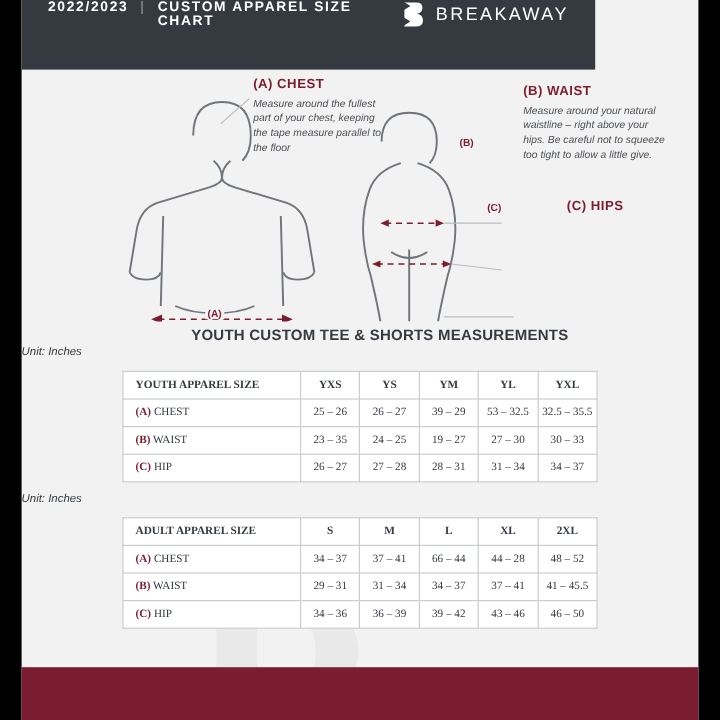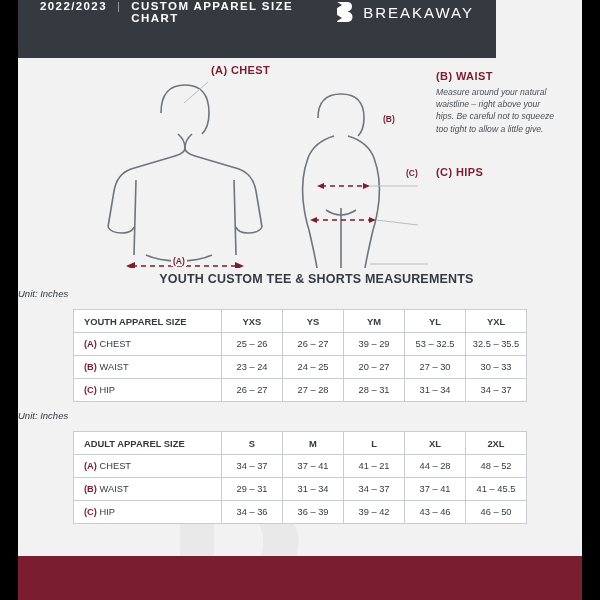--- a/index.html
+++ b/index.html
@@ -106,21 +106,21 @@
     margin-bottom: 4px;
   }
   .callout .ctext {
     color: #4c5055;
     font-size: 8.6px;
     line-height: 1.42;
     font-style: italic;
   }
   .co-chest { left: 193px; top: 6px; width: 108px; }
   .co-waist { left: 418px; top: 12px; width: 120px; }
-  .co-hips  { left: 418px; top: 108px; width: 120px; }
+  .co-hips  { left: 418px; top: 108px; width: 120px; text-align: center; }
 
   .marker {
     position: absolute;
     color: #7b1d30;
     font-size: 8.5px;
     font-weight: bold;
     background: #f2f2f2;
     padding: 0 2px;
   }
 
@@ -135,24 +135,25 @@
   }
   .sec-sub {
     color: #343a40;
     font-size: 9.5px;
     font-style: italic;
     margin-top: 2px;
   }
 
   table.size {
     border-collapse: collapse;
-    width: 454px;
+    width: 396px;
     margin: 10px auto 0 auto;
     background: #ffffff;
     table-layout: fixed;
+    font-family: Liberation Serif, serif;
   }
   table.size th, table.size td {
     border: 1px solid #c9ccd0;
     height: 22px;
     font-size: 9.3px;
     color: #343a40;
     text-align: center;
     padding: 0 2px;
   }
   table.size th.rowhead, table.size td.rowhead {
@@ -237,20 +238,21 @@
         <line x1="410" y1="206" x2="352" y2="206"></line>
       </g>
     </svg>
 
     <div class="marker" style="left:153px; top:198px;">(A)</div>
     <div class="marker" style="left:363px; top:56px;">(B)</div>
     <div class="marker" style="left:386px; top:110px;">(C)</div>
 
     <div class="callout co-chest">
       <div class="ctitle">(A) CHEST</div>
+      <div class="ctext">Measure around the fullest part of your chest, keeping the tape measure parallel to the floor</div>
     </div>
     <div class="callout co-waist">
       <div class="ctitle">(B) WAIST</div>
       <div class="ctext">Measure around your natural waistline – right above your hips. Be careful not to squeeze too tight to allow a little give.</div>
     </div>
     <div class="callout co-hips">
       <div class="ctitle">(C) HIPS</div>
     </div>
   </div>
 
@@ -272,23 +274,23 @@
         <tr>
           <td class="rowhead"><span class="lbl">(A)</span> <span>CHEST</span></td>
           <td>25 – 26</td>
           <td>26 – 27</td>
           <td>39 – 29</td>
           <td>53 – 32.5</td>
           <td>32.5 – 35.5</td>
         </tr>
         <tr>
           <td class="rowhead"><span class="lbl">(B)</span> <span>WAIST</span></td>
-          <td>23 – 24</td>
+          <td>23 – 35</td>
           <td>24 – 25</td>
-          <td>20 – 27</td>
+          <td>19 – 27</td>
           <td>27 – 30</td>
           <td>30 – 33</td>
         </tr>
         <tr>
           <td class="rowhead"><span class="lbl">(C)</span> <span>HIP</span></td>
           <td>26 – 27</td>
           <td>27 – 28</td>
           <td>28 – 31</td>
           <td>31 – 34</td>
           <td>34 – 37</td>
@@ -308,21 +310,21 @@
           <th>L</th>
           <th>XL</th>
           <th>2XL</th>
         </tr>
       </thead>
       <tbody>
         <tr>
           <td class="rowhead"><span class="lbl">(A)</span> <span>CHEST</span></td>
           <td>34 – 37</td>
           <td>37 – 41</td>
-          <td>41 – 21</td>
+          <td>66 – 44</td>
           <td>44 – 28</td>
           <td>48 – 52</td>
         </tr>
         <tr>
           <td class="rowhead"><span class="lbl">(B)</span> <span>WAIST</span></td>
           <td>29 – 31</td>
           <td>31 – 34</td>
           <td>34 – 37</td>
           <td>37 – 41</td>
           <td>41 – 45.5</td>

